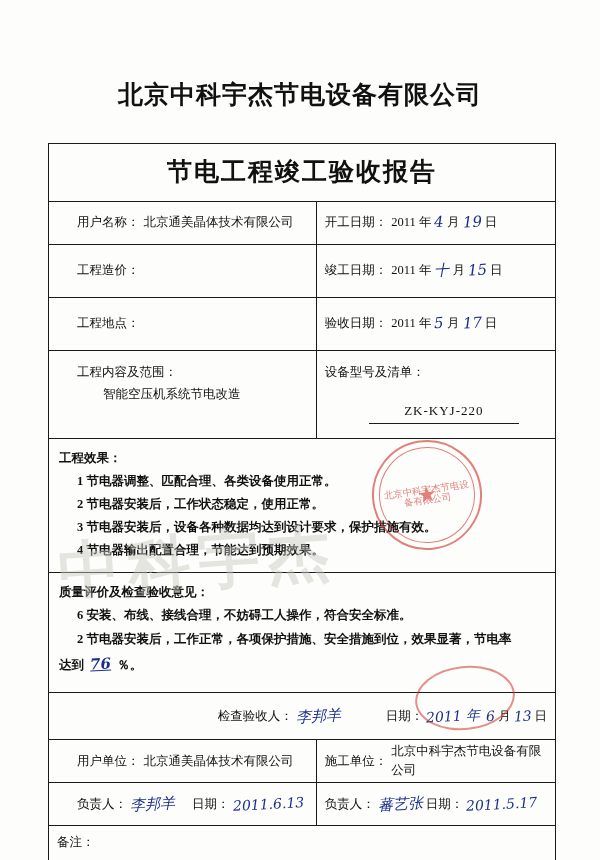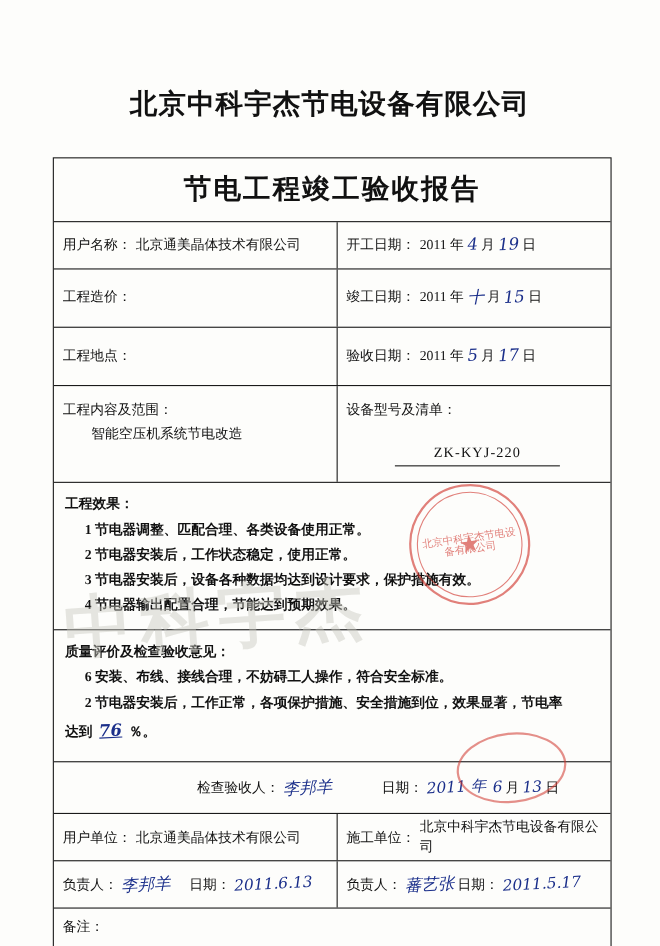--- a/index.html
+++ b/index.html
@@ -45,21 +45,21 @@
     position: relative;
   }
   .row:last-child { border-bottom: none; }
   .cell {
     padding: 7px 8px;
     font-size: 12.5px;
     line-height: 1.55;
     box-sizing: border-box;
     position: relative;
   }
-  .vdiv { border-right: 1.2px solid #1a1a1a; }
+  .vdiv { border-right: 1.2px solid #1a1a1a; margin-left: 20px; }
 
   .doc-title {
     width: 100%;
     text-align: center;
     font-size: 25px;
     font-weight: bold;
     padding: 9px 0 9px 0;
     letter-spacing: 2px;
     font-family: "DejaVu Serif", "Liberation Serif", serif;
   }
@@ -258,21 +258,21 @@
         <div class="list-item">2 节电器安装后，工作正常，各项保护措施、安全措施到位，效果显著，节电率</div>
         <div>
           <span>达到</span>
           <span class="handwrite" style="text-decoration:underline;">76</span>
           <span>％。</span>
         </div>
       </div>
     </div>
 
     <div class="row">
-      <div class="cell sign-row" style="width:100%;padding-left:130px;">
+      <div class="cell sign-row" style="width:100%;padding-left:130px;justify-content:flex-end;">
         <span class="lbl">检查验收人：</span>
         <span class="handwrite">李邦羊</span>
         <span class="lbl" style="margin-left:42px;">日期：</span>
         <span class="handwrite hw-sm">2011 年</span>
         <span class="handwrite hw-sm">6</span>
         <span>月</span>
         <span class="handwrite hw-sm">13</span>
         <span>日</span>
       </div>
     </div>

